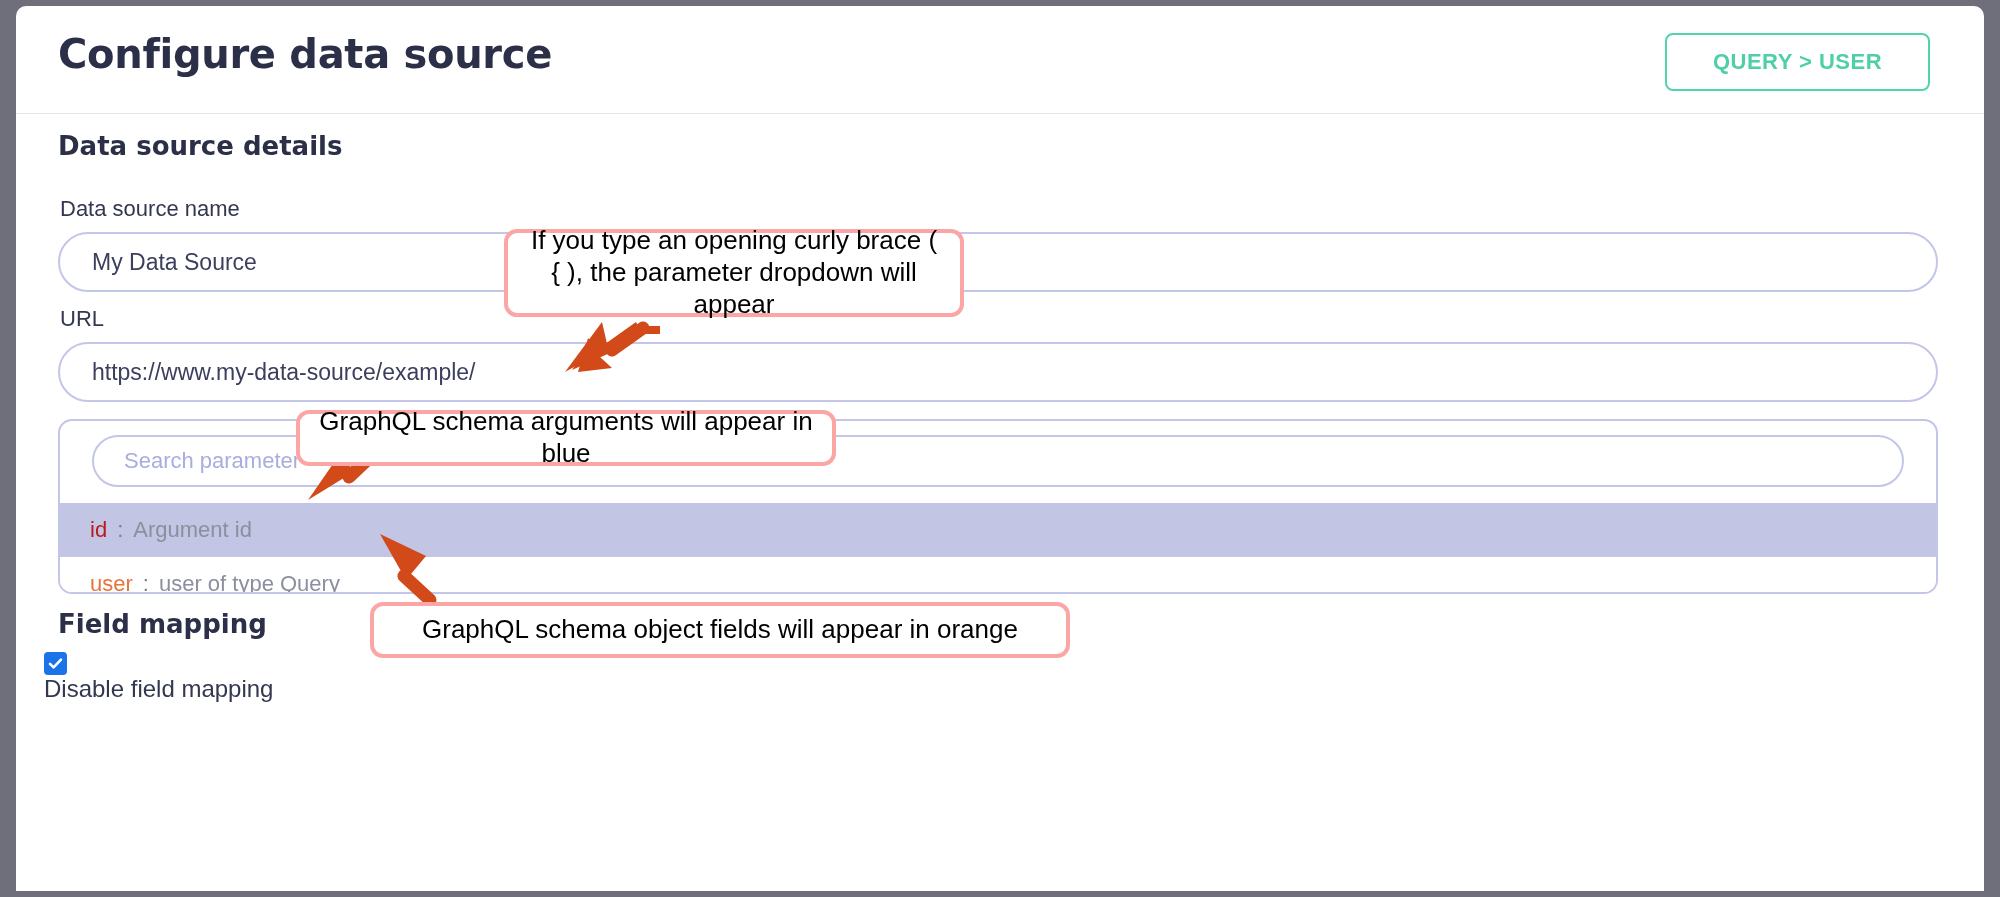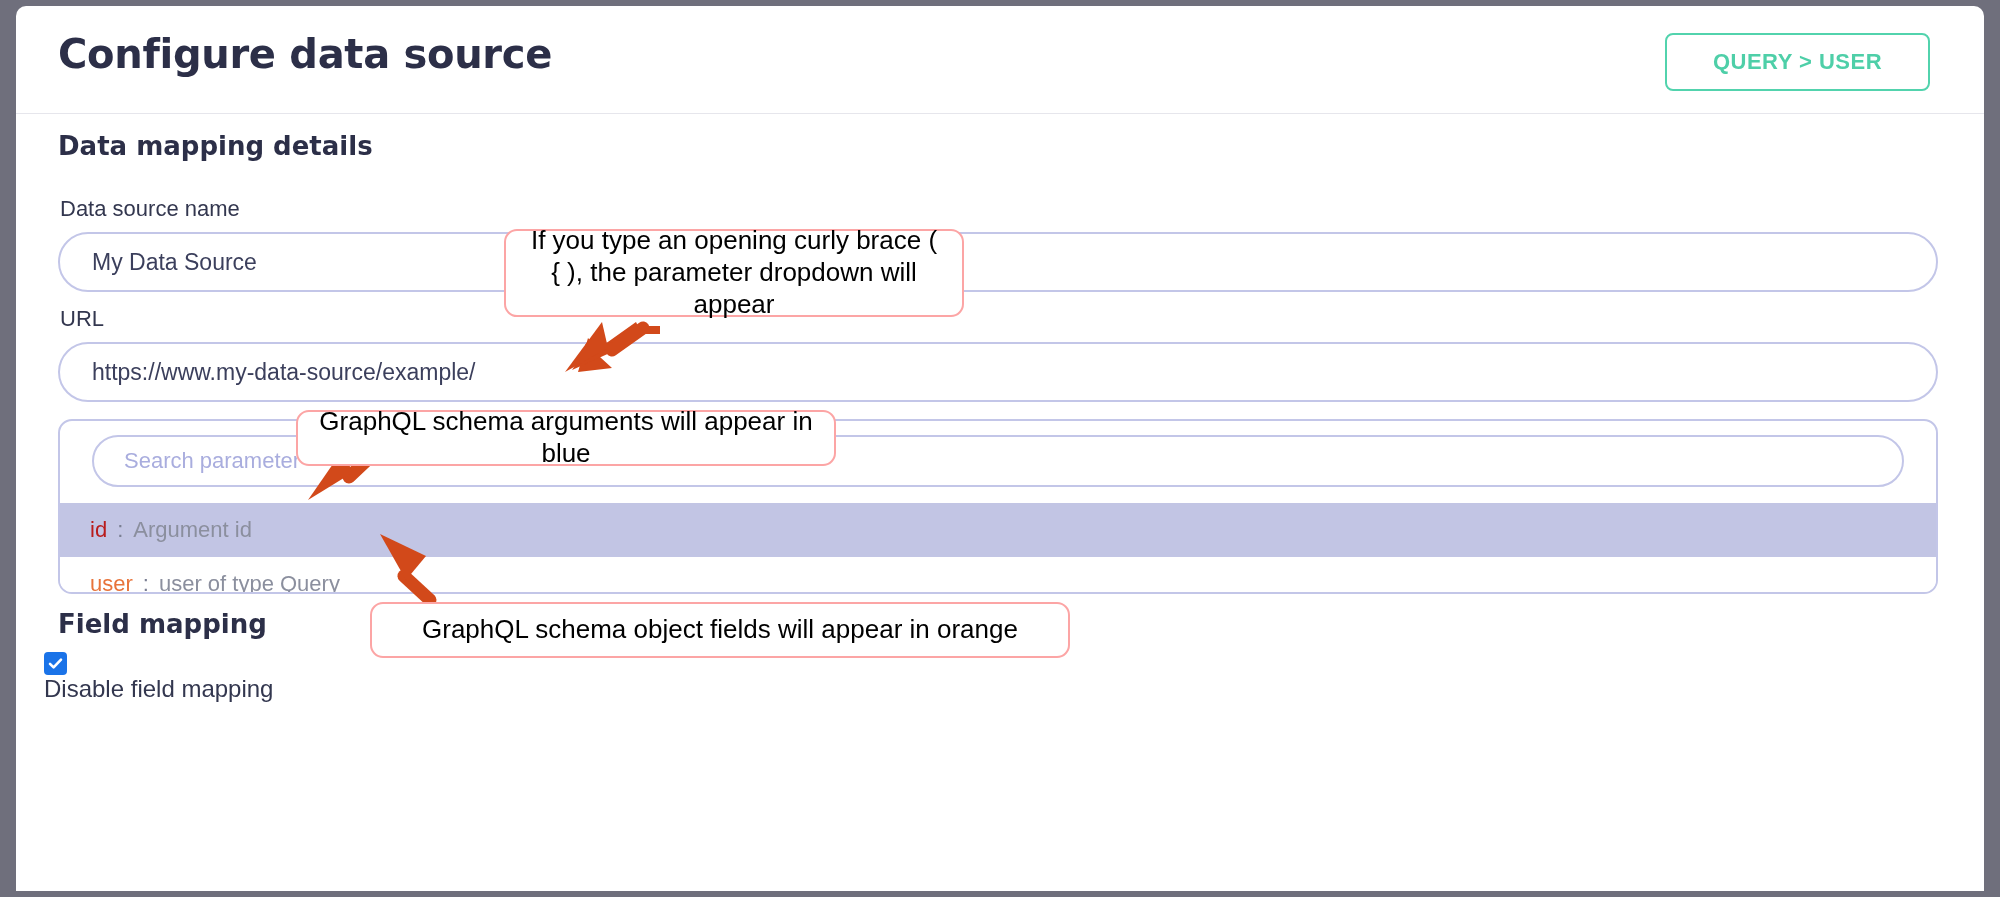--- a/index.html
+++ b/index.html
@@ -185,21 +185,21 @@
   .checkbox svg { display: block; }
   .checkbox-label {
     font-size: 24px;
     color: #33374f;
   }
 
   
   .callout {
     position: absolute;
     background: #ffffff;
-    border: 2px solid #fca5a5;
+    border: 4px solid #fca5a5;
     border-radius: 13px;
     box-sizing: border-box;
     display: flex;
     align-items: center;
     justify-content: center;
     text-align: center;
     color: #000000;
     font-family: "Liberation Sans", sans-serif;
     font-size: 26px;
     line-height: 1.22;
@@ -226,21 +226,21 @@
 
   <div class="window">
 
     <div class="header">
       <div class="page-title">Configure data source</div>
       <div class="query-btn">QUERY &gt; USER</div>
     </div>
 
     <div class="body-area">
 
-      <div id="ds-details-heading" class="section-heading">Data mapping details</div>
+      <div id="ds-details-heading" class="section-heading">Data source details</div>
 
       <div id="label-name" class="field-label">Data source name</div>
       <div id="input-name" class="text-input">My Data Source</div>
 
       <div id="label-url" class="field-label">URL</div>
       <div id="input-url" class="text-input">https://www.my-data-source/example/</div>
 
       <div class="param-panel">
         <div class="search-param">Search parameter</div>
 

